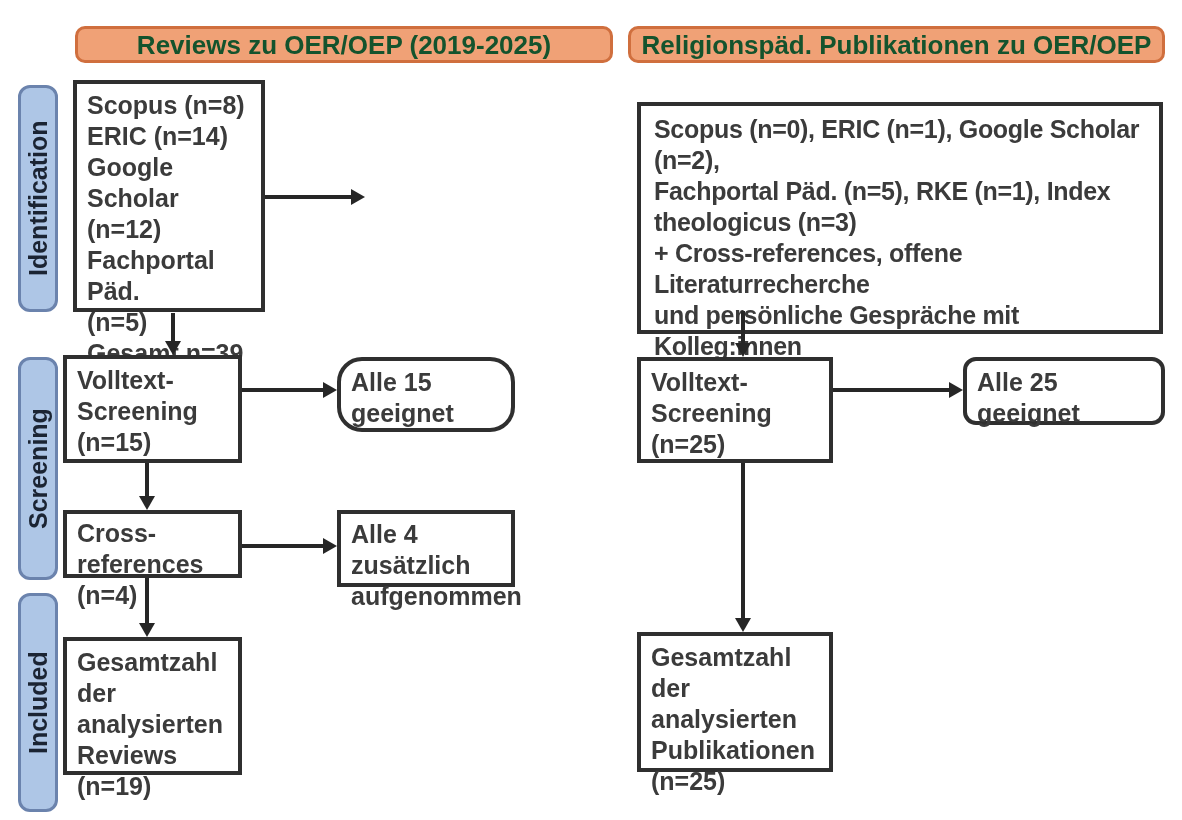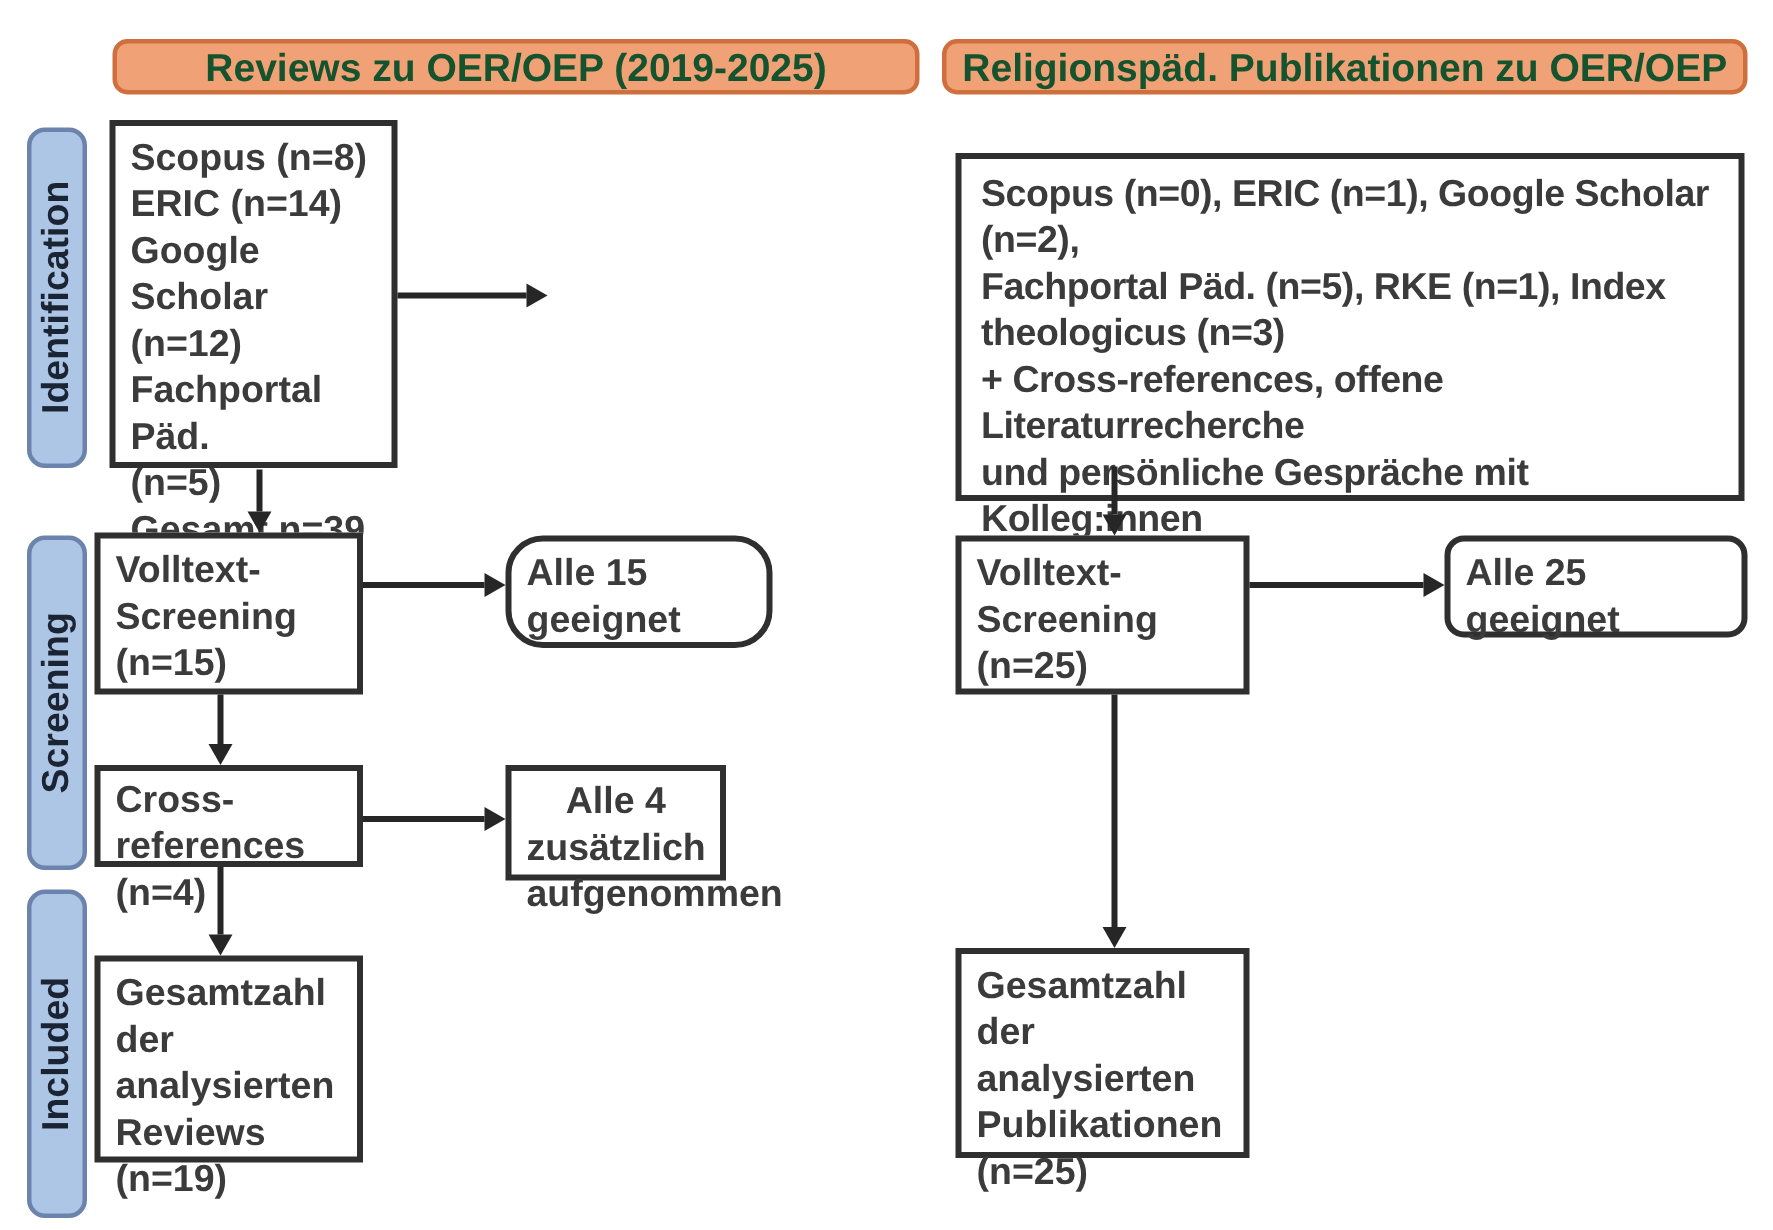--- a/index.html
+++ b/index.html
@@ -71,21 +71,21 @@
 (n=12)
 Fachportal Päd.
 (n=5)
 Gesamt n=39</div>
   <div class="box" style="left:63px; top:355px; width:179px; height:108px;">Volltext-
 Screening
 (n=15)</div>
   <div class="box" style="left:337px; top:357px; width:178px; height:75px;border-radius:25px;">Alle 15 geeignet</div>
   <div class="box" style="left:63px; top:510px; width:179px; height:68px; padding-top:4px;">Cross-references
 (n=4)</div>
-  <div class="box" style="left:337px; top:510px; width:147px; height:77px; padding-top:5px;text-align:center;">Alle 4 zusätzlich
+  <div class="box" style="left:337px; top:510px; width:178px; height:77px; padding-top:5px;">Alle 4 zusätzlich
 aufgenommen</div>
   <div class="box" style="left:63px; top:637px; width:179px; height:138px;">Gesamtzahl der
 analysierten
 Reviews
 (n=19)</div>
 
   <div class="box wide" style="left:637px; top:80px; width:526px; height:232px;">Scopus (n=0), ERIC (n=1), Google Scholar (n=2),
 Fachportal Päd. (n=5), RKE (n=1), Index
 theologicus (n=3)
 + Cross-references, offene Literaturrecherche

